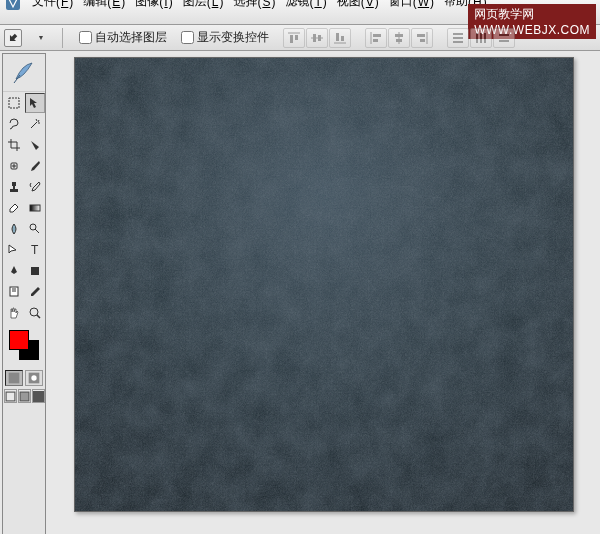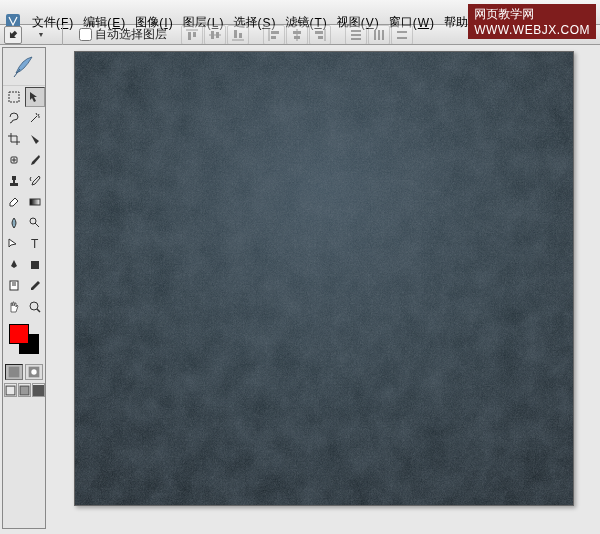--- a/index.html
+++ b/index.html
@@ -1,21 +1,21 @@
 <!DOCTYPE html>
 <html><head>
 <meta charset="utf-8">
 <style>
 *{margin:0;padding:0;box-sizing:border-box;font-family:"SimSun",sans-serif;font-size:12px}
 body{background:#e8e8e8;width:600px;height:534px;overflow:hidden}
-.menubar{height:22px;background:linear-gradient(#f5f5f5,#e0e0e0);border-bottom:1px solid #999;display:flex;align-items:flex-start;padding:12px 4px}
+.menubar{height:22px;background:linear-gradient(#f5f5f5,#e0e0e0);border-bottom:1px solid #999;display:flex;align-items:flex-end;padding:12px 4px}
 .app-icon{width:18px;height:18px;margin-right:6px;display:inline-block}
 .menu-item{padding:2px 4px;cursor:pointer;color:#000;display:inline-flex;align-items:center;margin-right:2px}
 .menu-item .ul{text-decoration:underline;margin:0 1px}
-.optionsbar{height:20px;background:linear-gradient(#f0f0f0,#dcdcdc);border-bottom:1px solid #999;display:flex;align-items:center;padding:0 4px;gap:14px}
+.optionsbar{height:26px;background:linear-gradient(#f0f0f0,#dcdcdc);border-bottom:1px solid #999;display:flex;align-items:center;padding:0 4px;gap:14px}
 .opt-tool{width:18px;height:18px;border:1px solid #888;border-radius:2px;display:flex;align-items:center;justify-content:center;background:#eee}
 .opt-tool svg{width:12px;height:12px}
 .dropdown-arrow{width:10px;height:18px;display:flex;align-items:center;justify-content:center;color:#444;font-size:7px}
 .sep{width:1px;height:20px;background:#aaa;margin:0 2px}
 .checkbox-wrap{display:flex;align-items:center;gap:3px}
 .checkbox-wrap input{width:13px;height:13px}
 .checkbox-wrap label{color:#222}
 .checkbox-wrap.disabled label{color:#999}
 .opt-btn{width:22px;height:20px;border:1px solid #999;border-radius:2px;background:linear-gradient(#f8f8f8,#ddd);display:flex;align-items:center;justify-content:center}
 .opt-btn.disabled{opacity:0.4}
@@ -75,20 +75,24 @@
     <svg viewBox="0 0 14 14">
         <path d="M2 7 L7 2 L7 5 L12 5 L12 9 L7 9 L7 12 Z" fill="#333" transform="rotate(-45 7 7)"></path>
       </svg>
   </div>
   <span class="dropdown-arrow">▼</span>
   <div class="sep"></div>
   <div class="checkbox-wrap">
     <input type="checkbox" style="">
     <label>自动选择图层</label>
   </div>
+  <div class="checkbox-wrap">
+    <input type="checkbox" style="">
+    <label>显示变换控件</label>
+  </div>
   <div class="opt-group">
     <div class="opt-btn disabled">
         <svg viewBox="0 0 14 14">
           <line x1="1" y1="2" x2="13" y2="2" stroke="#333"></line>
           <rect x="3" y="4" width="3" height="8" fill="#333"></rect>
           <rect x="8" y="4" width="3" height="5" fill="#333"></rect>
         </svg>
       </div>
     <div class="opt-btn disabled">
         <svg viewBox="0 0 14 14">

